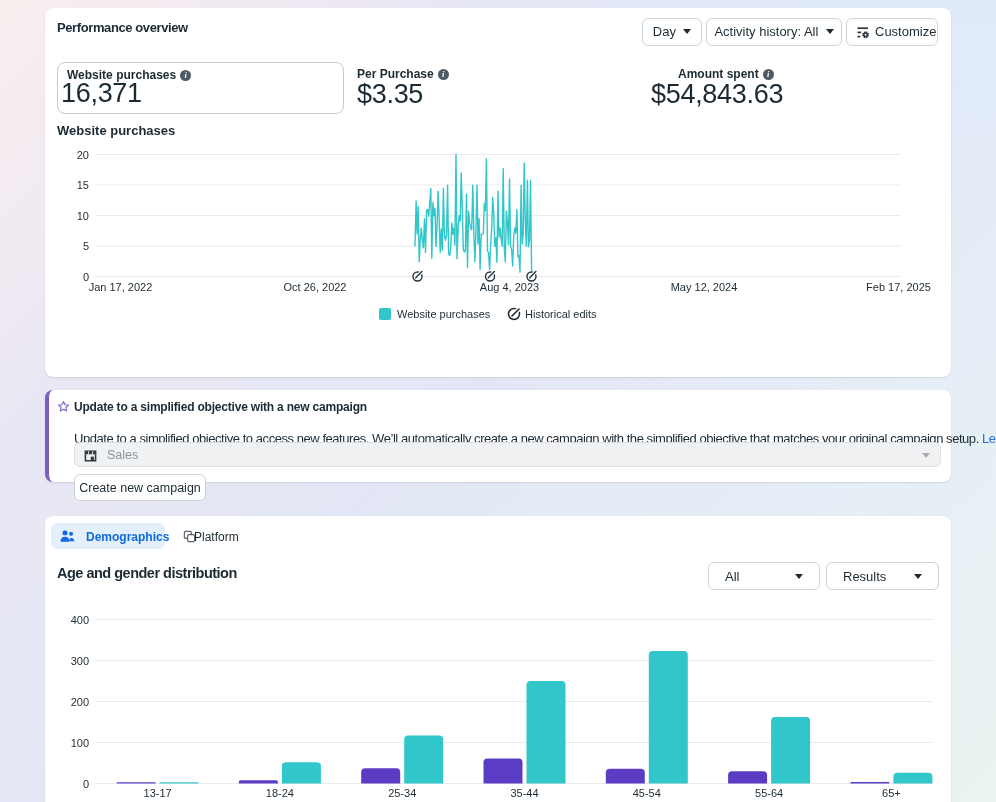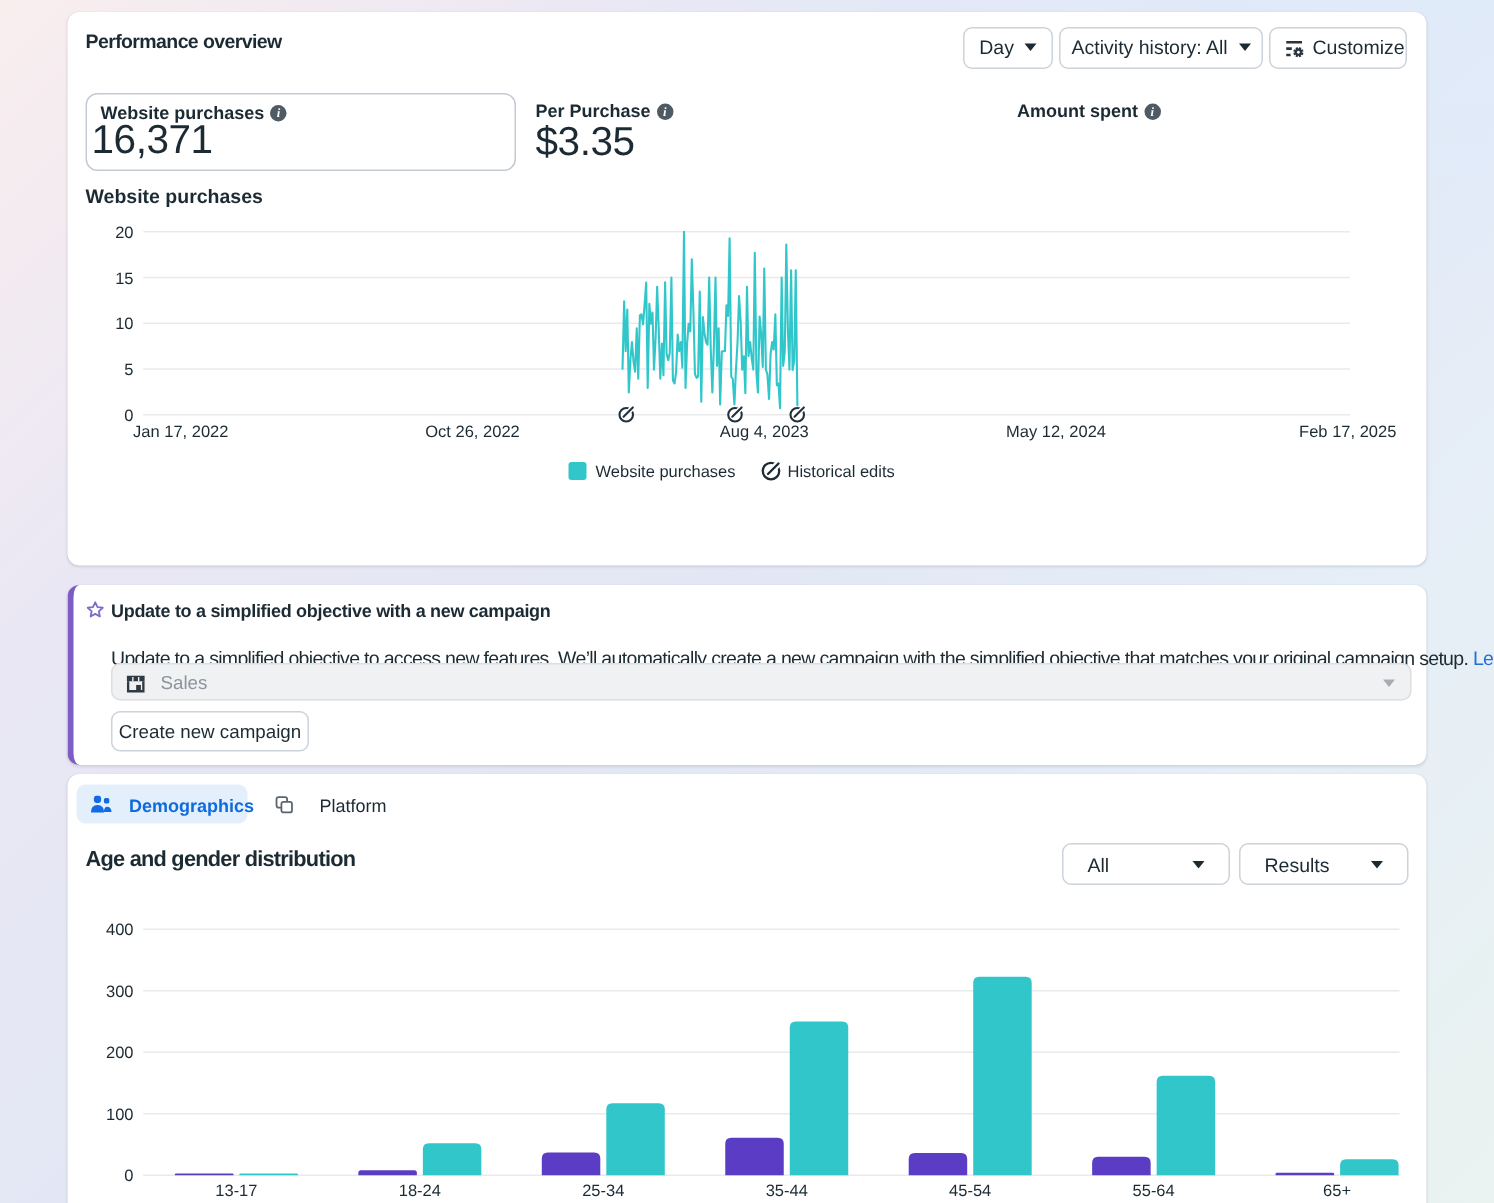--- a/index.html
+++ b/index.html
@@ -5,21 +5,21 @@
 * { margin:0; padding:0; box-sizing:border-box; }
 html,body { width:996px; height:802px; overflow:hidden; }
 body {
   font-family:"Liberation Sans", sans-serif;
   background: radial-gradient(120% 55% at 100% 0%, rgba(223,235,250,0.85) 0%, rgba(223,235,250,0) 55%), linear-gradient(135deg, #f9eeee 0%, #eae7f4 24%, #e3e7f5 48%, #e6eef7 74%, #eaf3f0 100%);
   position:relative;
   color:#1c2b33;
 }
 .card { position:absolute; background:#fff; border-radius:8px; box-shadow:0 1px 2px rgba(0,0,0,0.10), 0 0 1px rgba(0,0,0,0.06);padding-left:16px; }
 #card1 { left:45px; top:8px; width:906px; height:369px; }
-#banner { left:45px; top:390px; width:906px; height:120px; border-left:4px solid #7d5cc6; }
+#banner { left:45px; top:390px; width:906px; height:92px; border-left:4px solid #7d5cc6; }
 #card2 { left:45px; top:516px; width:906px; height:300px; border-bottom-left-radius:0; border-bottom-right-radius:0; }
 .abs { position:absolute; }
 .btn { position:absolute; background:#fff; border:1px solid #ccd3da; border-radius:6px; font-size:13px; color:#1c2b33; display:flex; align-items:center; justify-content:center; }
 .caret { width:0; height:0; border-left:4.5px solid transparent; border-right:4.5px solid transparent; border-top:5.5px solid #1c2b33; display:inline-block; }
 .info { display:inline-block; width:11px; height:11px; border-radius:50%; background:#4e5a64; color:#fff; font-size:8.5px; line-height:11px; text-align:center; font-weight:700; vertical-align:1px; margin-left:4px; font-family:"Liberation Serif",serif; font-style:italic; }
 </style>
 </head>
 <body>
 
 <div class="card" id="card1">
@@ -44,20 +44,21 @@
       <circle cx="8.6" cy="7.8" r="0.95" fill="#fff"></circle>
     </svg>Customize</div>
 
   <div class="abs" style="left:12px; top:54px; width:287px; height:52px; border:1px solid #c3cad2; border-radius:8px;">
     <div class="abs" style="left:9px; top:5px; font-size:12px; font-weight:700;">Website purchases<span class="info">i</span></div>
     <div class="abs" style="left:3px; top:15px; font-size:27px; color:#1c2b33; letter-spacing:-0.3px;">16,371</div>
   </div>
   <div class="abs" style="left:312px; top:59px; font-size:12px; font-weight:700;">Per Purchase<span class="info">i</span></div>
   <div class="abs" style="left:312px; top:71px; font-size:27px; letter-spacing:-0.3px;">$3.35</div>
   <div class="abs" style="left:606px; top:59px; font-size:12px; font-weight:700;margin-left:27px;">Amount spent<span class="info">i</span></div>
+  <div class="abs" style="left:606px; top:71px; font-size:27px; letter-spacing:-0.3px;">$54,843.63</div>
 
   <div class="abs" style="left:12px; top:115px; font-size:13px; font-weight:700;">Website purchases</div>
 
   <svg class="abs" style="left:0; top:132px;" width="906" height="200" viewBox="0 0 906 200">
     <g stroke="#e9eaee" stroke-width="1">
       <line x1="50.5" y1="14.5" x2="855" y2="14.5"></line>
       <line x1="50.5" y1="45" x2="855" y2="45"></line>
       <line x1="50.5" y1="75.5" x2="855" y2="75.5"></line>
       <line x1="50.5" y1="106" x2="855" y2="106"></line>
       <line x1="50.5" y1="136.5" x2="855" y2="136.5"></line>
@@ -137,21 +138,21 @@
     <rect x="4.2" y="2.2" width="7.6" height="7.6" rx="2.6"></rect>
       <path d="M1 20 Q1 12 8 12 Q15 12 15 20 Z"></path>
     <rect x="14.8" y="4.6" width="5.8" height="5.8" rx="1.8"></rect>
       <path d="M14.5 19.5 Q15.5 14 18 14 Q22.5 14 23 19.5 Z"></path>
   </svg>
   <div class="abs" style="left:41px; top:13.5px; font-size:12px; font-weight:700; color:#0f6bdd;">Demographics</div>
   <svg class="abs" style="left:138px; top:14px;" width="13" height="13" viewBox="0 0 24 24" fill="none" stroke="#5b646e" stroke-width="2.2">
     <rect x="2.5" y="2.5" width="13" height="13" rx="2.5"></rect>
     <rect x="8.5" y="8.5" width="13" height="13" rx="2.5" fill="#fff"></rect>
   </svg>
-  <div class="abs" style="left:168px; top:13.5px; font-size:12px; color:#1c2b33;">Platform</div>
+  <div class="abs" style="left:149px; top:13.5px; font-size:12px; color:#1c2b33;">Platform</div>
 
   <div class="abs" style="left:12px; top:49px; font-size:14.5px; font-weight:700; letter-spacing:-0.5px;">Age and gender distribution</div>
 
   <div class="btn" style="left:663px; top:46px; width:112px; height:28px; justify-content:flex-start; padding-left:16px;">All<span class="caret" style="position:absolute; right:16px;"></span></div>
   <div class="btn" style="left:781px; top:46px; width:113px; height:28px; justify-content:flex-start; padding-left:16px;">Results<span class="caret" style="position:absolute; right:16px;"></span></div>
 
   <svg class="abs" style="left:0; top:84px;" width="906" height="216" viewBox="0 0 906 216">
     <g stroke="#e9eaee" stroke-width="1">
       <line x1="50.5" y1="19.5" x2="888" y2="19.5"></line>
       <line x1="50.5" y1="60.5" x2="888" y2="60.5"></line>

